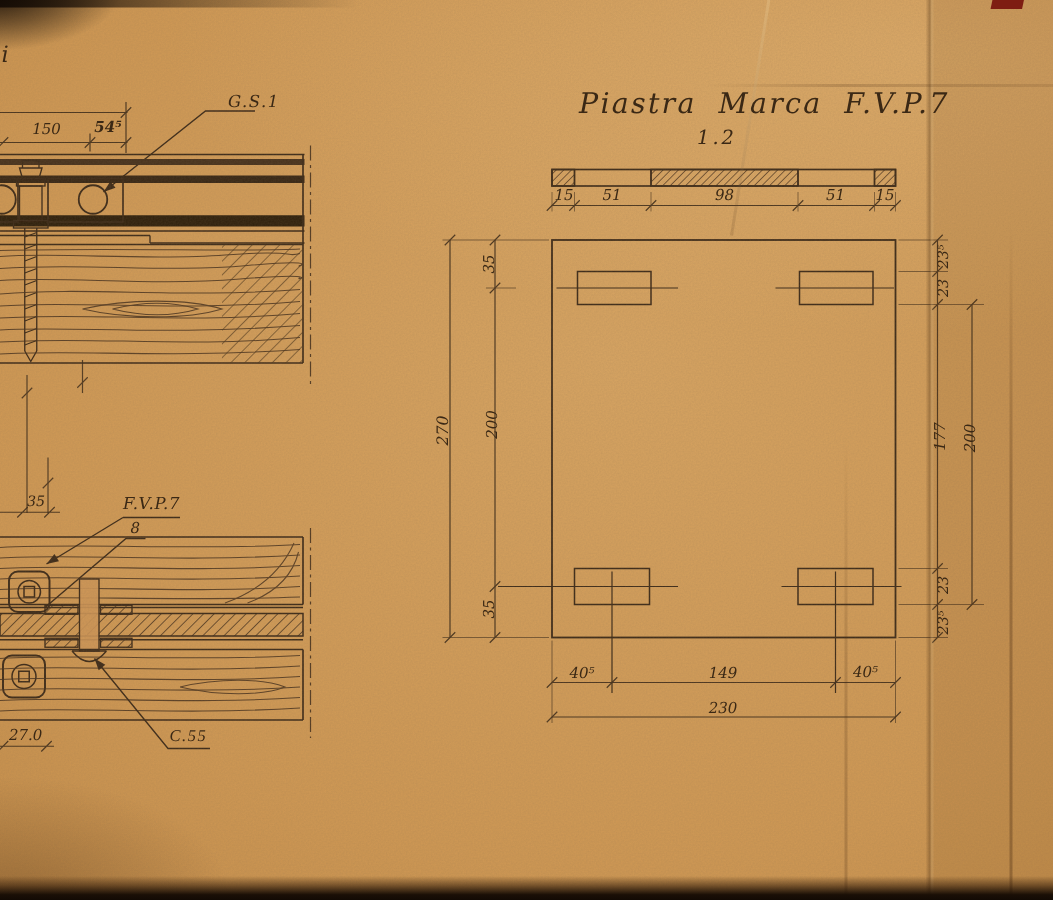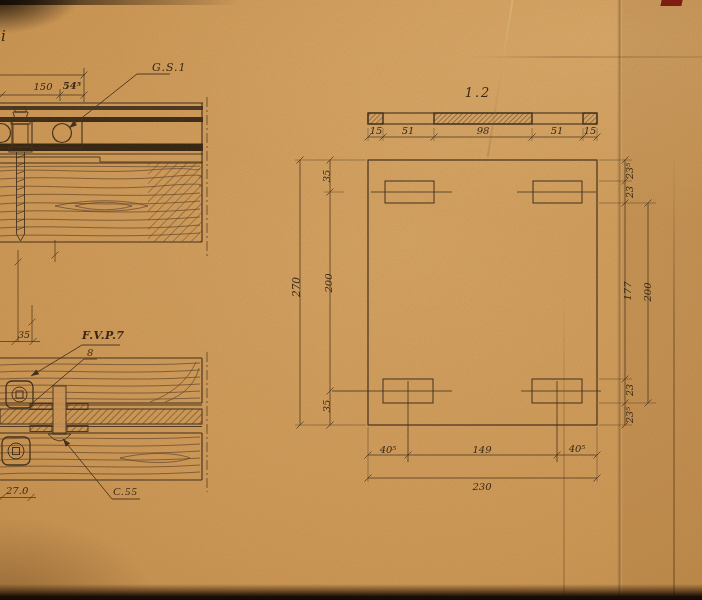--- a/index.html
+++ b/index.html
@@ -233,28 +233,29 @@
   <div class="overlay" style="left:0;top:0;width:240px;height:5px;z-index:21;
               background:linear-gradient(to right, rgba(18,10,4,0.9) 0%, rgba(18,10,4,0.35) 55%, rgba(18,10,4,0) 100%);"></div>
   <div class="overlay" style="left:0;top:440px;width:260px;height:160px;z-index:20;
               background:radial-gradient(200px 110px at 2% 100%, rgba(60,33,12,0.30) 0%, rgba(60,33,12,0) 75%);"></div>
   <div class="overlay" style="left:0;top:584px;width:702px;height:16px;z-index:25;
               background:linear-gradient(to bottom, rgba(40,22,8,0) 0%, rgba(48,27,10,0.55) 40%, #1a0f06 78%, #120a04 100%);"></div>
   <div class="overlay" style="left:661px;top:0;width:21px;height:6px;z-index:26;background:#7e1d12;transform:skewX(-12deg);"></div>
 
   <span class="lbl" style="left:1px;top:29px;font-size:15px;">i</span>
   <span class="lbl" style="left:136px;top:62px;font-size:11px;letter-spacing:1px;margin-left:16px;">G.S.1</span>
-  <span class="lbl ctr" style="left:43px;top:82px;font-size:10px;font-style:italic;">150</span>
+  <span class="lbl ctr" style="left:31px;top:82px;font-size:10px;font-style:italic;">150</span>
   <span class="lbl ctr" style="left:72px;top:81px;font-size:10px;font-weight:bold;">54⁵</span>
-  <span class="lbl" style="left:82px;top:330px;font-size:11px;letter-spacing:0.5px;font-weight:bold;">F.V.P.7</span>
+  <span class="lbl" style="left:82px;top:330px;font-size:11px;letter-spacing:0.5px;">F.V.P.7</span>
   <span class="lbl" style="left:87px;top:348px;font-size:10px;">8</span>
   <span class="lbl ctr" style="left:24px;top:330px;font-size:9.5px;">35</span>
   <span class="lbl" style="left:113px;top:486px;font-size:11px;letter-spacing:1px;font-family:Liberation Serif, serif;">C.55</span>
   <span class="lbl" style="left:6px;top:486px;font-size:10px;">27.0</span>
 
+  <span class="lbl" style="left:386px;top:60px;font-size:19px;word-spacing:7px;letter-spacing:1.5px;">Piastra Marca F.V.P.7</span>
   <span class="lbl ctr" style="left:478px;top:86px;font-size:13px;letter-spacing:2px;">1.2</span>
 
   <span class="lbl ctr" style="left:376px;top:126px;font-size:10px;">15</span>
   <span class="lbl ctr" style="left:408px;top:126px;font-size:10px;">51</span>
   <span class="lbl ctr" style="left:483px;top:126px;font-size:10px;">98</span>
   <span class="lbl ctr" style="left:557px;top:126px;font-size:10px;">51</span>
   <span class="lbl ctr" style="left:590px;top:126px;font-size:10px;">15</span>
 
   <span class="lbl rot" style="left:296px;top:287px;font-size:10.5px;">270</span>
   <span class="lbl rot" style="left:327px;top:176px;font-size:10px;">35</span>
@@ -264,15 +265,15 @@
   <span class="lbl rot" style="left:630px;top:171px;font-size:9.5px;">23⁵</span>
   <span class="lbl rot" style="left:630px;top:192px;font-size:9.5px;">23</span>
   <span class="lbl rot" style="left:628px;top:291px;font-size:10px;">177</span>
   <span class="lbl rot" style="left:630px;top:390px;font-size:9.5px;">23</span>
   <span class="lbl rot" style="left:630px;top:415px;font-size:9.5px;">23⁵</span>
   <span class="lbl rot" style="left:648px;top:292px;font-size:10px;">200</span>
 
   <span class="lbl ctr" style="left:388px;top:445px;font-size:10px;">40⁵</span>
   <span class="lbl ctr" style="left:482px;top:445px;font-size:10px;text-align:right;">149</span>
   <span class="lbl ctr" style="left:577px;top:444px;font-size:10px;">40⁵</span>
-  <span class="lbl ctr" style="left:482px;top:468px;font-size:10px;margin-top:14px;">230</span>
+  <span class="lbl ctr" style="left:482px;top:468px;font-size:10px;">230</span>
 
 </div>
 
 </body></html>

